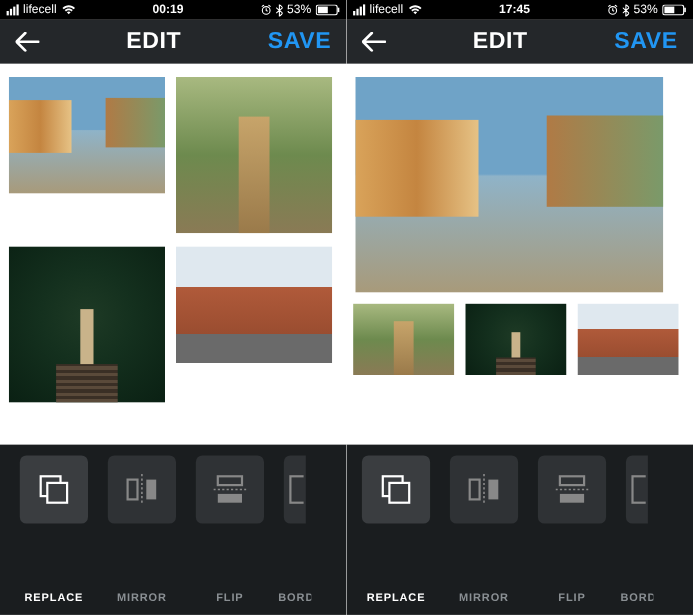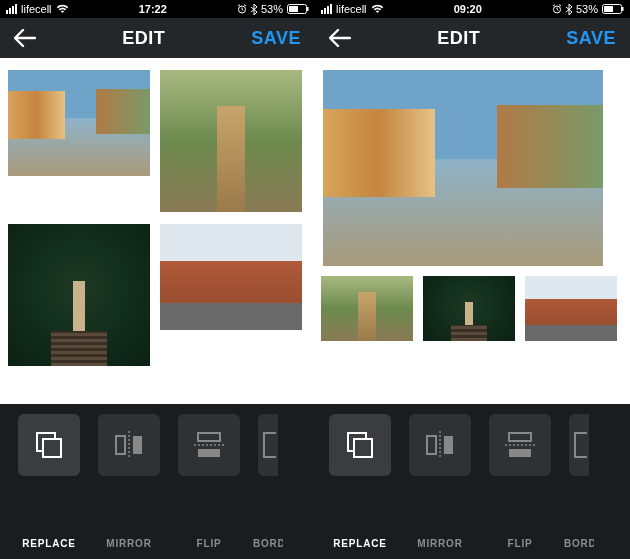--- a/index.html
+++ b/index.html
@@ -11,21 +11,21 @@
     --txt:#ffffff;
     --muted:#8a8f93;
   }
   html,body{margin:0;padding:0;background:#fff;font-family:-apple-system,Helvetica,Arial,sans-serif;}
   .phones{display:flex;width:630px;}
   .phone{width:315px;height:559px;display:flex;flex-direction:column;overflow:hidden;position:relative;}
   
   .status{height:18px;background:#000;color:#fff;font-size:11px;display:flex;align-items:center;justify-content:space-between;padding:0 6px;}
   .status .left,.status .right{display:flex;align-items:center;gap:4px;text-align:center;}
   
-  .nav{height:40px;background:var(--bg-dark);display:flex;align-items:center;justify-content:space-between;padding:0 14px;color:#fff;font-weight:600;font-size:18px;letter-spacing:.5px;}
+  .nav{height:40px;background:var(--bg-dark);display:flex;align-items:center;justify-content:space-between;padding:0 14px;color:#fff;font-weight:600;font-size:21px;letter-spacing:.5px;}
   .nav .back svg{display:block;}
   .nav .title{flex:1;text-align:center;}
   .nav .save{color:var(--accent);font-weight:700;}
   
   .canvas{background:#fff;position:relative;flex:1;overflow:hidden;}
   .ph{position:absolute;border-radius:0;overflow:hidden;}
   .ph>div{width:100%;height:100%;}
   
   .photo-river{background:linear-gradient(to bottom,#6fa3c7 0%,#6fa3c7 45%,#8fb3c8 46%,#a89a7a 100%);position:relative;}
   .photo-river::before{content:"";position:absolute;left:0;right:60%;top:20%;bottom:35%;background:linear-gradient(90deg,#d9a35a,#c48540,#e6c285);}
@@ -68,21 +68,21 @@
             <span></span>
             <span></span>
             <span></span>
             <span></span>
           </span>
         <span>lifecell</span>
         <svg width="13" height="10" viewBox="0 0 13 10">
             <path d="M6.5 9L4.8 7.2c1-1 2.4-1 3.4 0L6.5 9zM2.8 5.2c2-2 5.4-2 7.4 0l-1.2 1.2c-1.4-1.4-3.6-1.4-5 0L2.8 5.2zM.8 3.2C4 0 9 0 12.2 3.2L11 4.4C8.5 1.9 4.5 1.9 2 4.4L.8 3.2z" fill="#fff"></path>
           </svg>
       </div>
-      <span style="font-weight:600">17:22</span>
+      <span style="font-weight:600">00:19</span>
       <div class="right">
         <svg width="10" height="10" viewBox="0 0 10 10">
             <circle cx="5" cy="5.5" r="3.5" fill="none" stroke="#fff" stroke-width="1"></circle>
             <path d="M5 3.5v2l1.3.8M1 2l2-1.4M9 2L7 .6" stroke="#fff" stroke-width="1" fill="none"></path>
           </svg>
         <svg width="6" height="11" viewBox="0 0 6 11">
             <path d="M3 0v11l3-3-3-2.5 3-2.5L3 0zM0 3l3 2.5L0 8" stroke="#fff" stroke-width="1" fill="none"></path>
           </svg>
         <span>53%</span>
         <svg width="22" height="10" viewBox="0 0 22 10">
@@ -166,21 +166,21 @@
             <span></span>
             <span></span>
             <span></span>
             <span></span>
           </span>
         <span>lifecell</span>
         <svg width="13" height="10" viewBox="0 0 13 10">
             <path d="M6.5 9L4.8 7.2c1-1 2.4-1 3.4 0L6.5 9zM2.8 5.2c2-2 5.4-2 7.4 0l-1.2 1.2c-1.4-1.4-3.6-1.4-5 0L2.8 5.2zM.8 3.2C4 0 9 0 12.2 3.2L11 4.4C8.5 1.9 4.5 1.9 2 4.4L.8 3.2z" fill="#fff"></path>
           </svg>
       </div>
-      <span style="font-weight:600">09:20</span>
+      <span style="font-weight:600">17:45</span>
       <div class="right">
         <svg width="10" height="10" viewBox="0 0 10 10">
             <circle cx="5" cy="5.5" r="3.5" fill="none" stroke="#fff" stroke-width="1"></circle>
             <path d="M5 3.5v2l1.3.8M1 2l2-1.4M9 2L7 .6" stroke="#fff" stroke-width="1" fill="none"></path>
           </svg>
         <svg width="6" height="11" viewBox="0 0 6 11">
             <path d="M3 0v11l3-3-3-2.5 3-2.5L3 0zM0 3l3 2.5L0 8" stroke="#fff" stroke-width="1" fill="none"></path>
           </svg>
         <span>53%</span>
         <svg width="22" height="10" viewBox="0 0 22 10">

